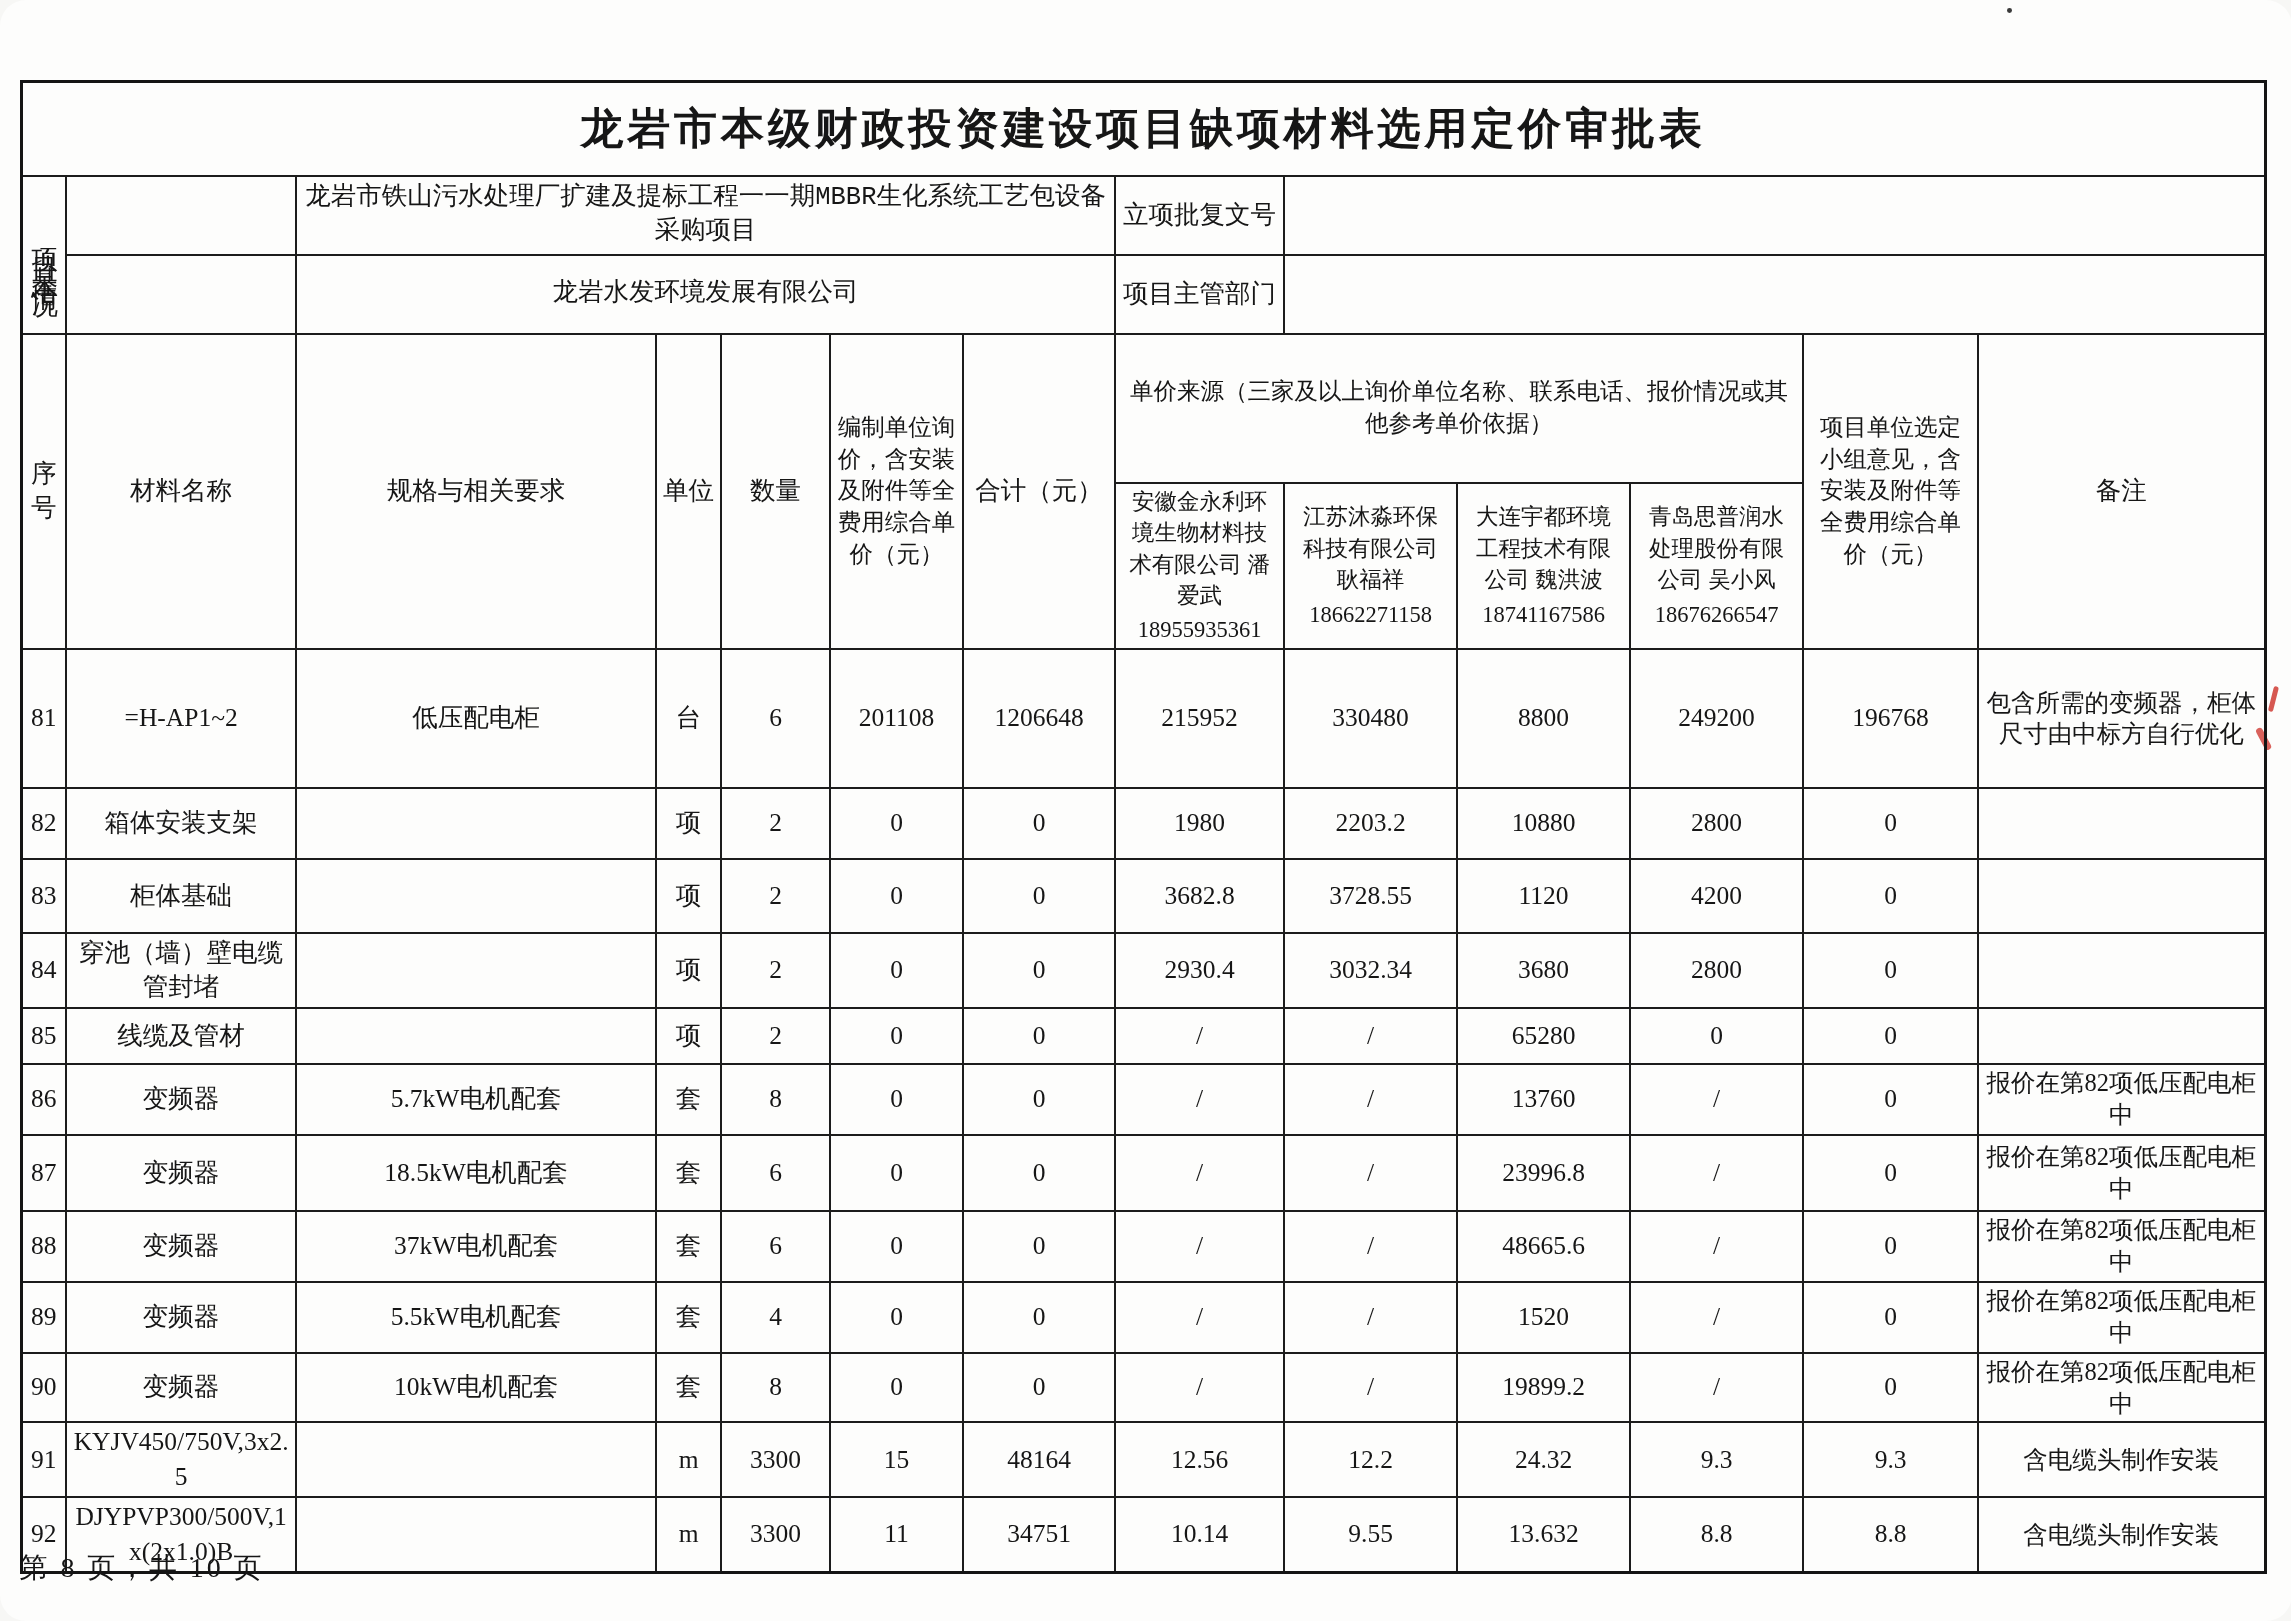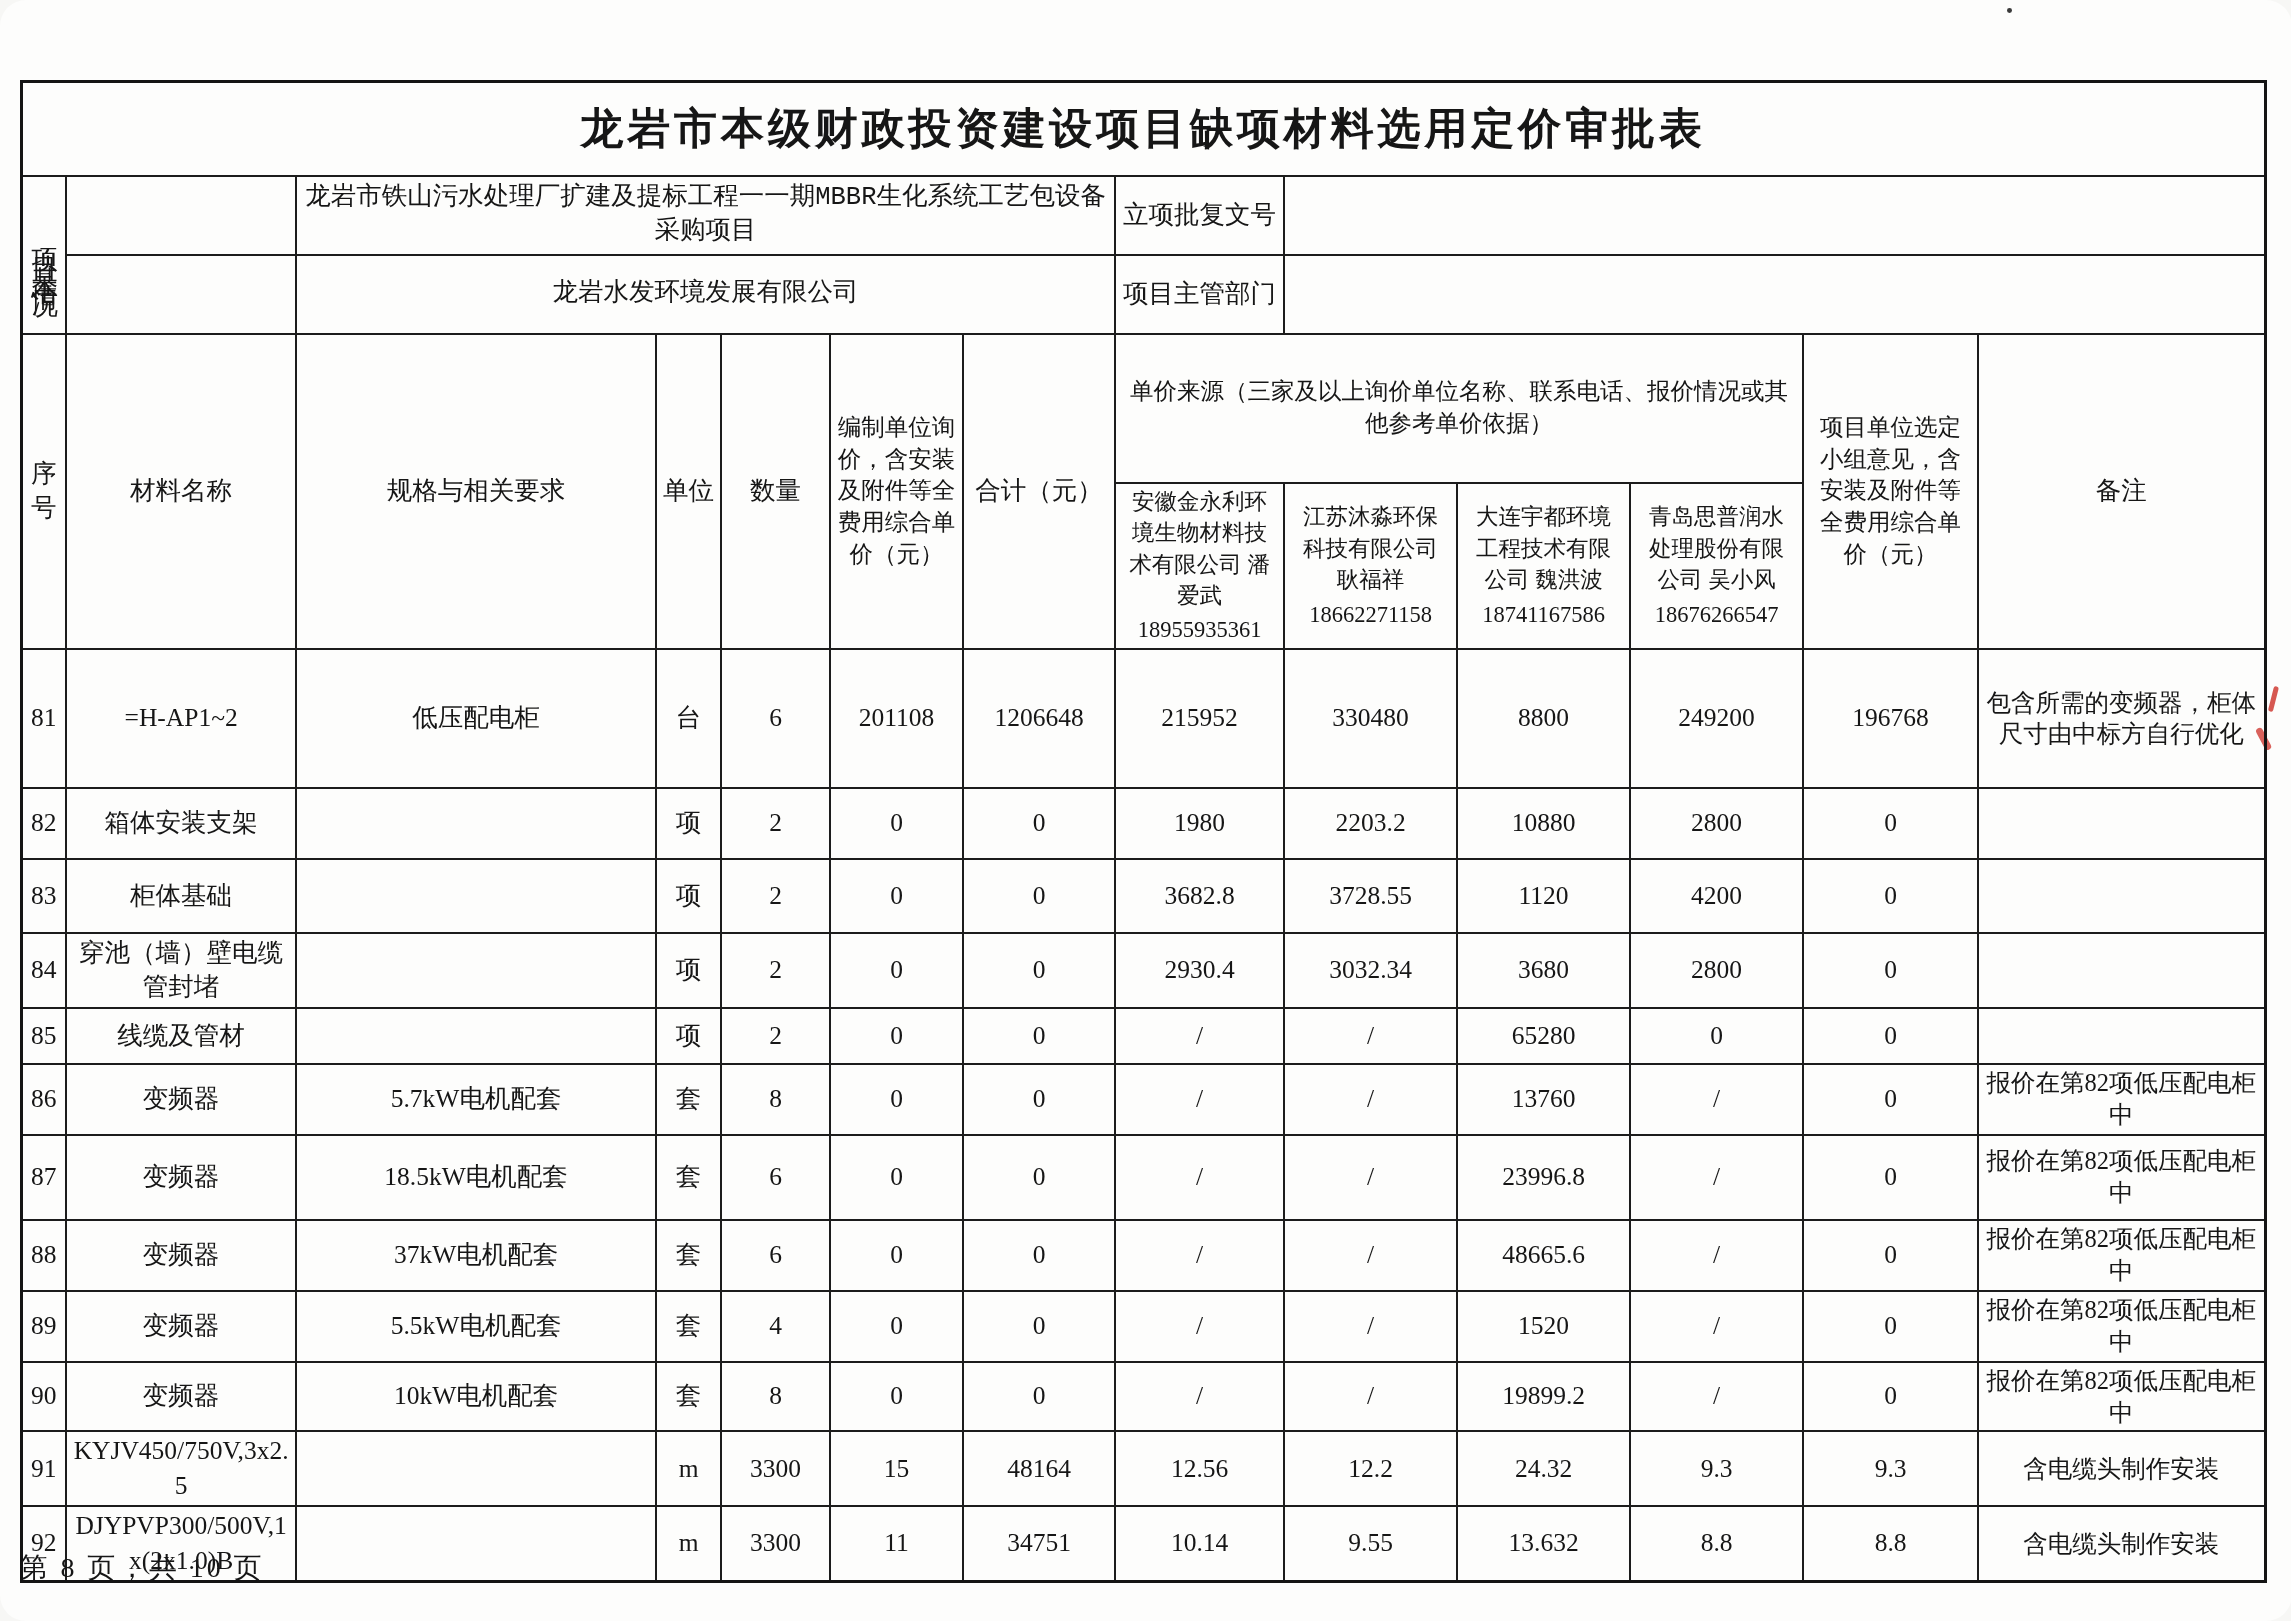--- a/index.html
+++ b/index.html
@@ -223,21 +223,21 @@
       <td class="num">0</td>
       <td class="num">0</td>
       <td class="num">/</td>
       <td class="num">/</td>
       <td class="num">13760</td>
       <td class="num">/</td>
       <td class="num">0</td>
       <td class="remark-cell">报价在第82项低压配电柜中</td>
     </tr>
 
-    <tr style="height:85px">
+    <tr style="height:76px">
       <td class="num">87</td>
       <td class="mat">变频器</td>
       <td>18.5kW电机配套</td>
       <td>套</td>
       <td class="num">6</td>
       <td class="num">0</td>
       <td class="num">0</td>
       <td class="num">/</td>
       <td class="num">/</td>
       <td class="num">23996.8</td>

